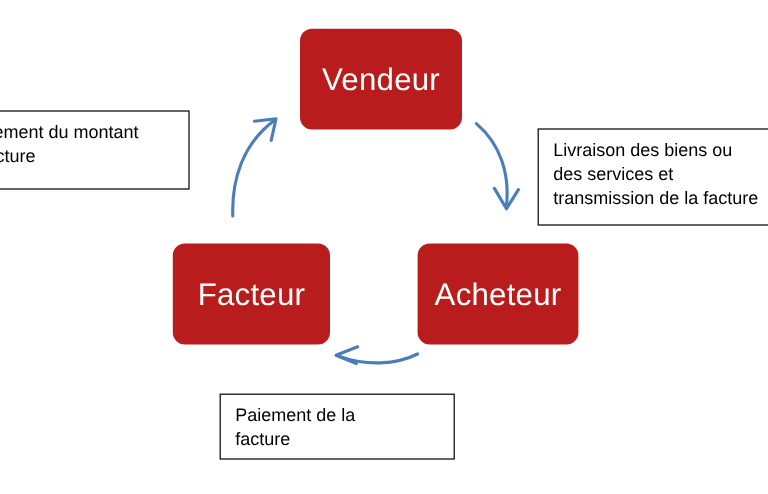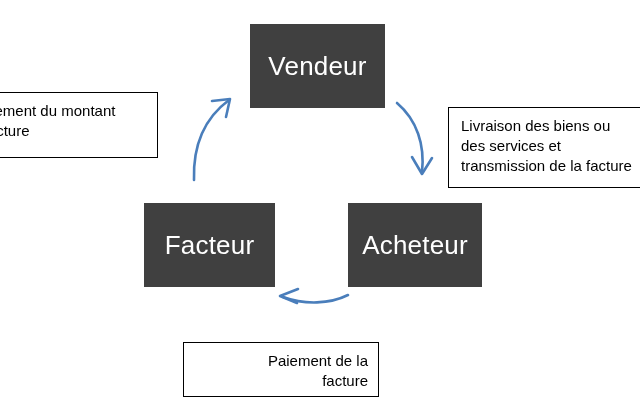--- a/index.html
+++ b/index.html
@@ -15,22 +15,22 @@
     position: relative;
     width: 640px;
     height: 412px;
     background: #ffffff;
     overflow: hidden;
   }
 
   
   .node {
     position: absolute;
-    background: #404040;
-    border-radius: 0;
+    background: #b91c1c;
+    border-radius: 10px;
     display: flex;
     align-items: center;
     justify-content: center;
     box-sizing: border-box;
     text-align: right;
   }
   .node-label {
     color: #ffffff;
     font-size: 26px;
     font-weight: 400;
@@ -68,24 +68,23 @@
   }
   
   #callout-livraison {
     left: 448px;
     top: 107px;
     width: 228px;
     height: 81px;
   }
   #callout-paiement {
     left: 183px;
-    top: 342px;
+    top: 328px;
     width: 196px;
     height: 55px;
-    text-align: right;
   }
 
   
   #arrows {
     position: absolute;
     left: 0;
     top: 0;
     width: 640px;
     height: 412px;
     pointer-events: none;

